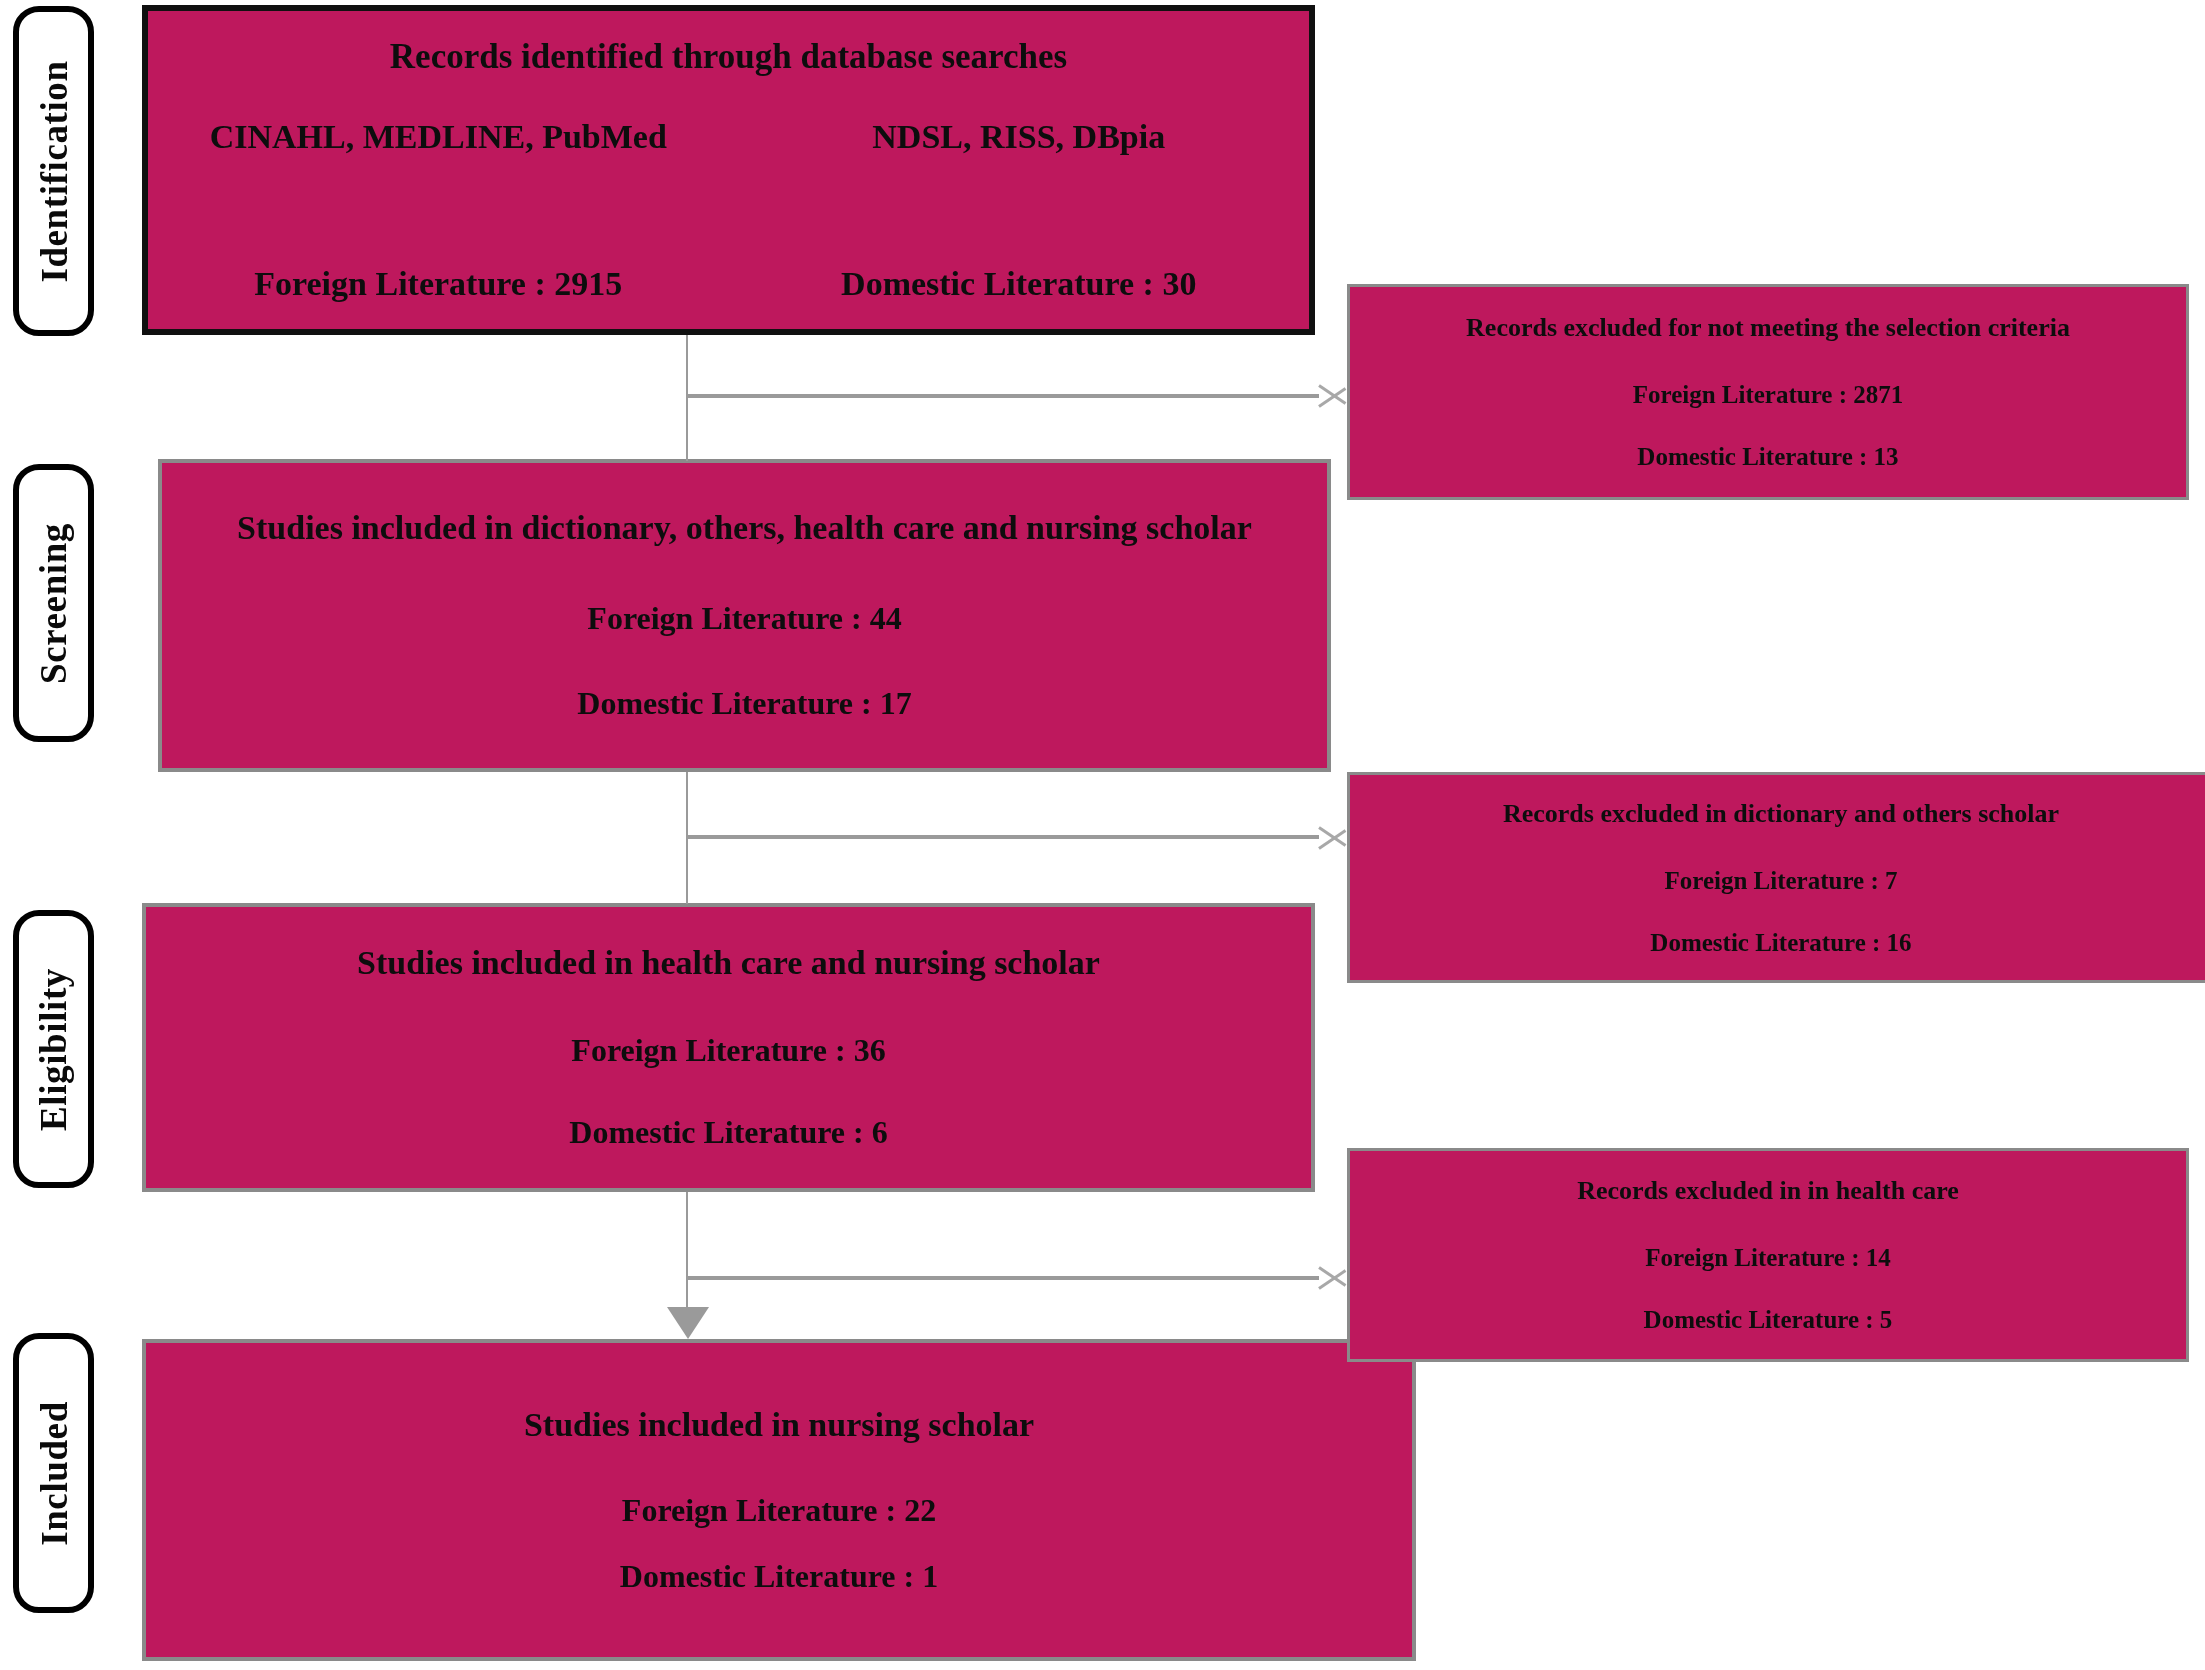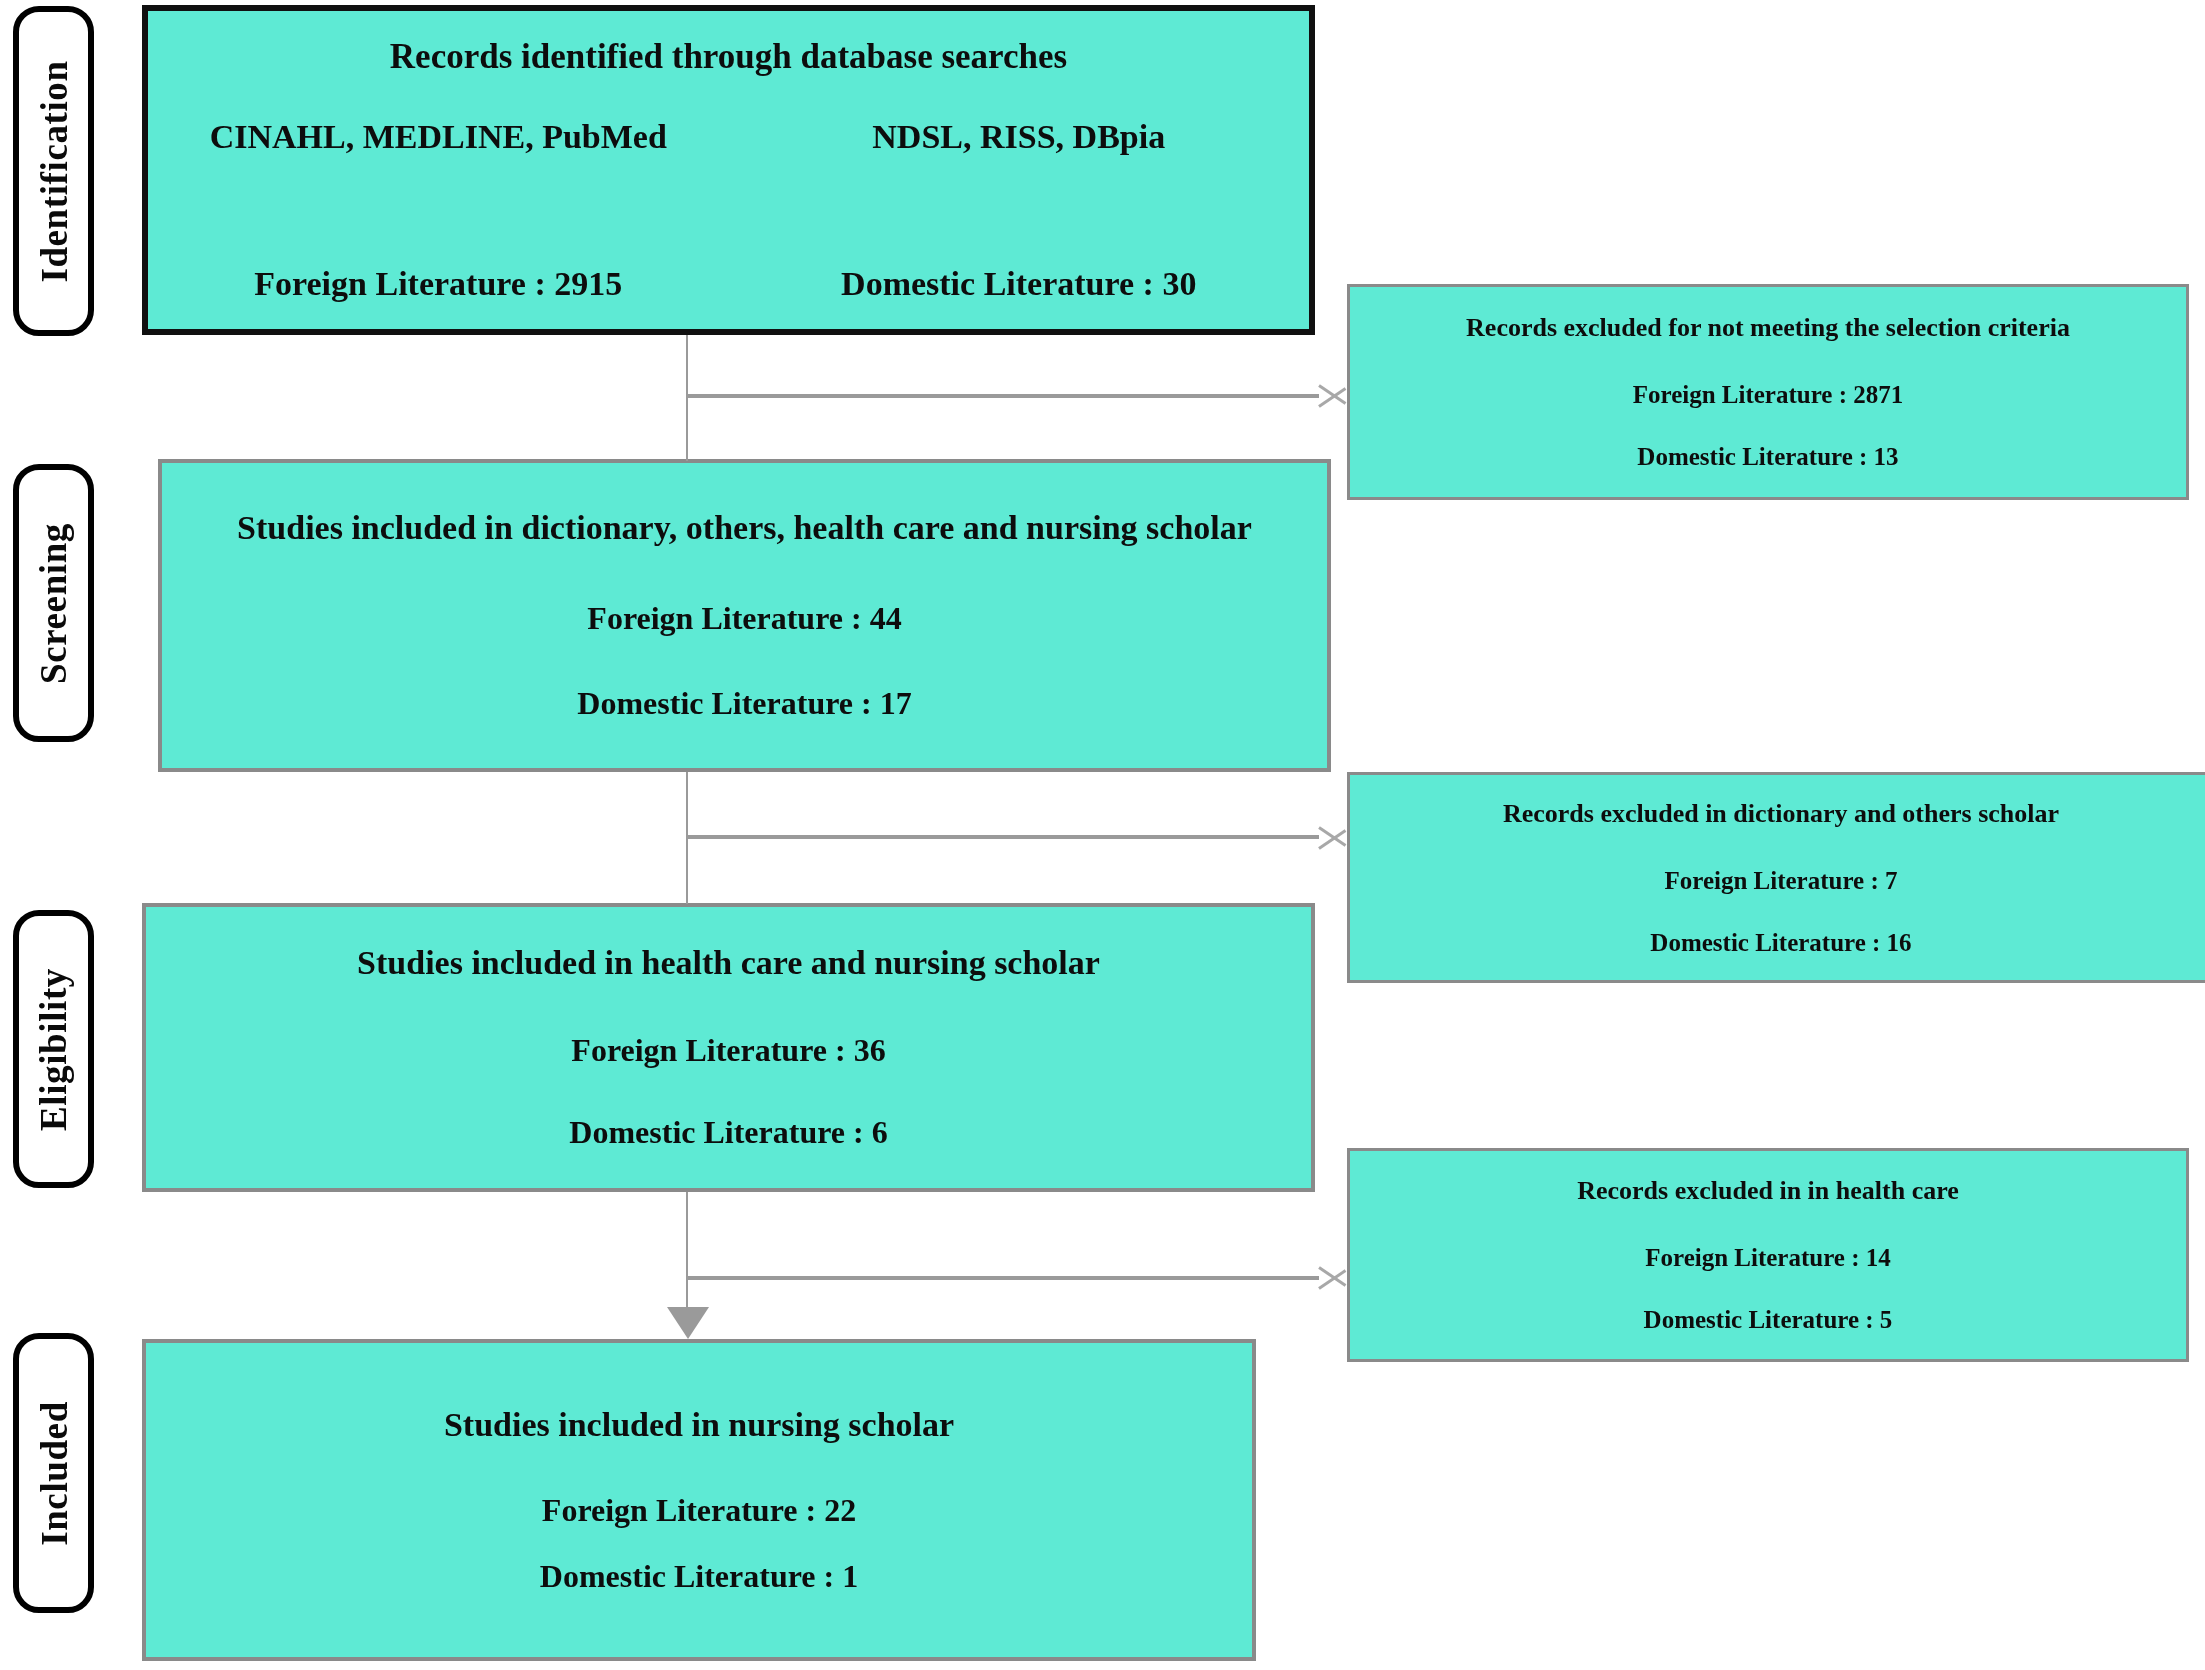--- a/index.html
+++ b/index.html
@@ -34,21 +34,21 @@
     font-size: 37px;
     letter-spacing: 0.6px;
     color: #0a0a0a;
     line-height: 1;
   }
 
   
   .flow-box {
     position: absolute;
     box-sizing: border-box;
-    background: #5eead4;
+    background: #be185d;
   }
   .flow-box.strong {
     border: 6.1px solid #101010;
   }
   .flow-box.soft {
     border: 4.3px solid #8a8a8a;
   }
   .flow-box.thin {
     border: 3.1px solid #8a8a8a;
   }
@@ -216,21 +216,21 @@
   </div>
 
   <div class="flow-box soft" style="left:142px; top:903px; width:1173px; height:289px;">
     <div class="box-inner">
       <div class="mid-title" style="margin-bottom:50px;">Studies included in health care and nursing scholar</div>
       <div class="mid-sub" style="margin-bottom:45px;">Foreign Literature : 36</div>
       <div class="mid-sub">Domestic Literature : 6</div>
     </div>
   </div>
 
-  <div class="flow-box soft" style="left:142px; top:1339px; width:1114px; height:322px;">
+  <div class="flow-box soft" style="left:142px; top:1339px; width:1274px; height:322px;">
     <div class="box-inner">
       <div class="mid-title" style="margin-bottom:48px;">Studies included in nursing scholar</div>
       <div class="mid-sub" style="margin-bottom:29px;">Foreign Literature : 22</div>
       <div class="mid-sub">Domestic Literature : 1</div>
     </div>
   </div>
 
   <div class="flow-box thin" style="left:1347px; top:284px; width:842px; height:216px;">
     <div class="box-inner">
       <div class="exc-title" style="margin-bottom:38px;">Records excluded for not meeting the selection criteria</div>

